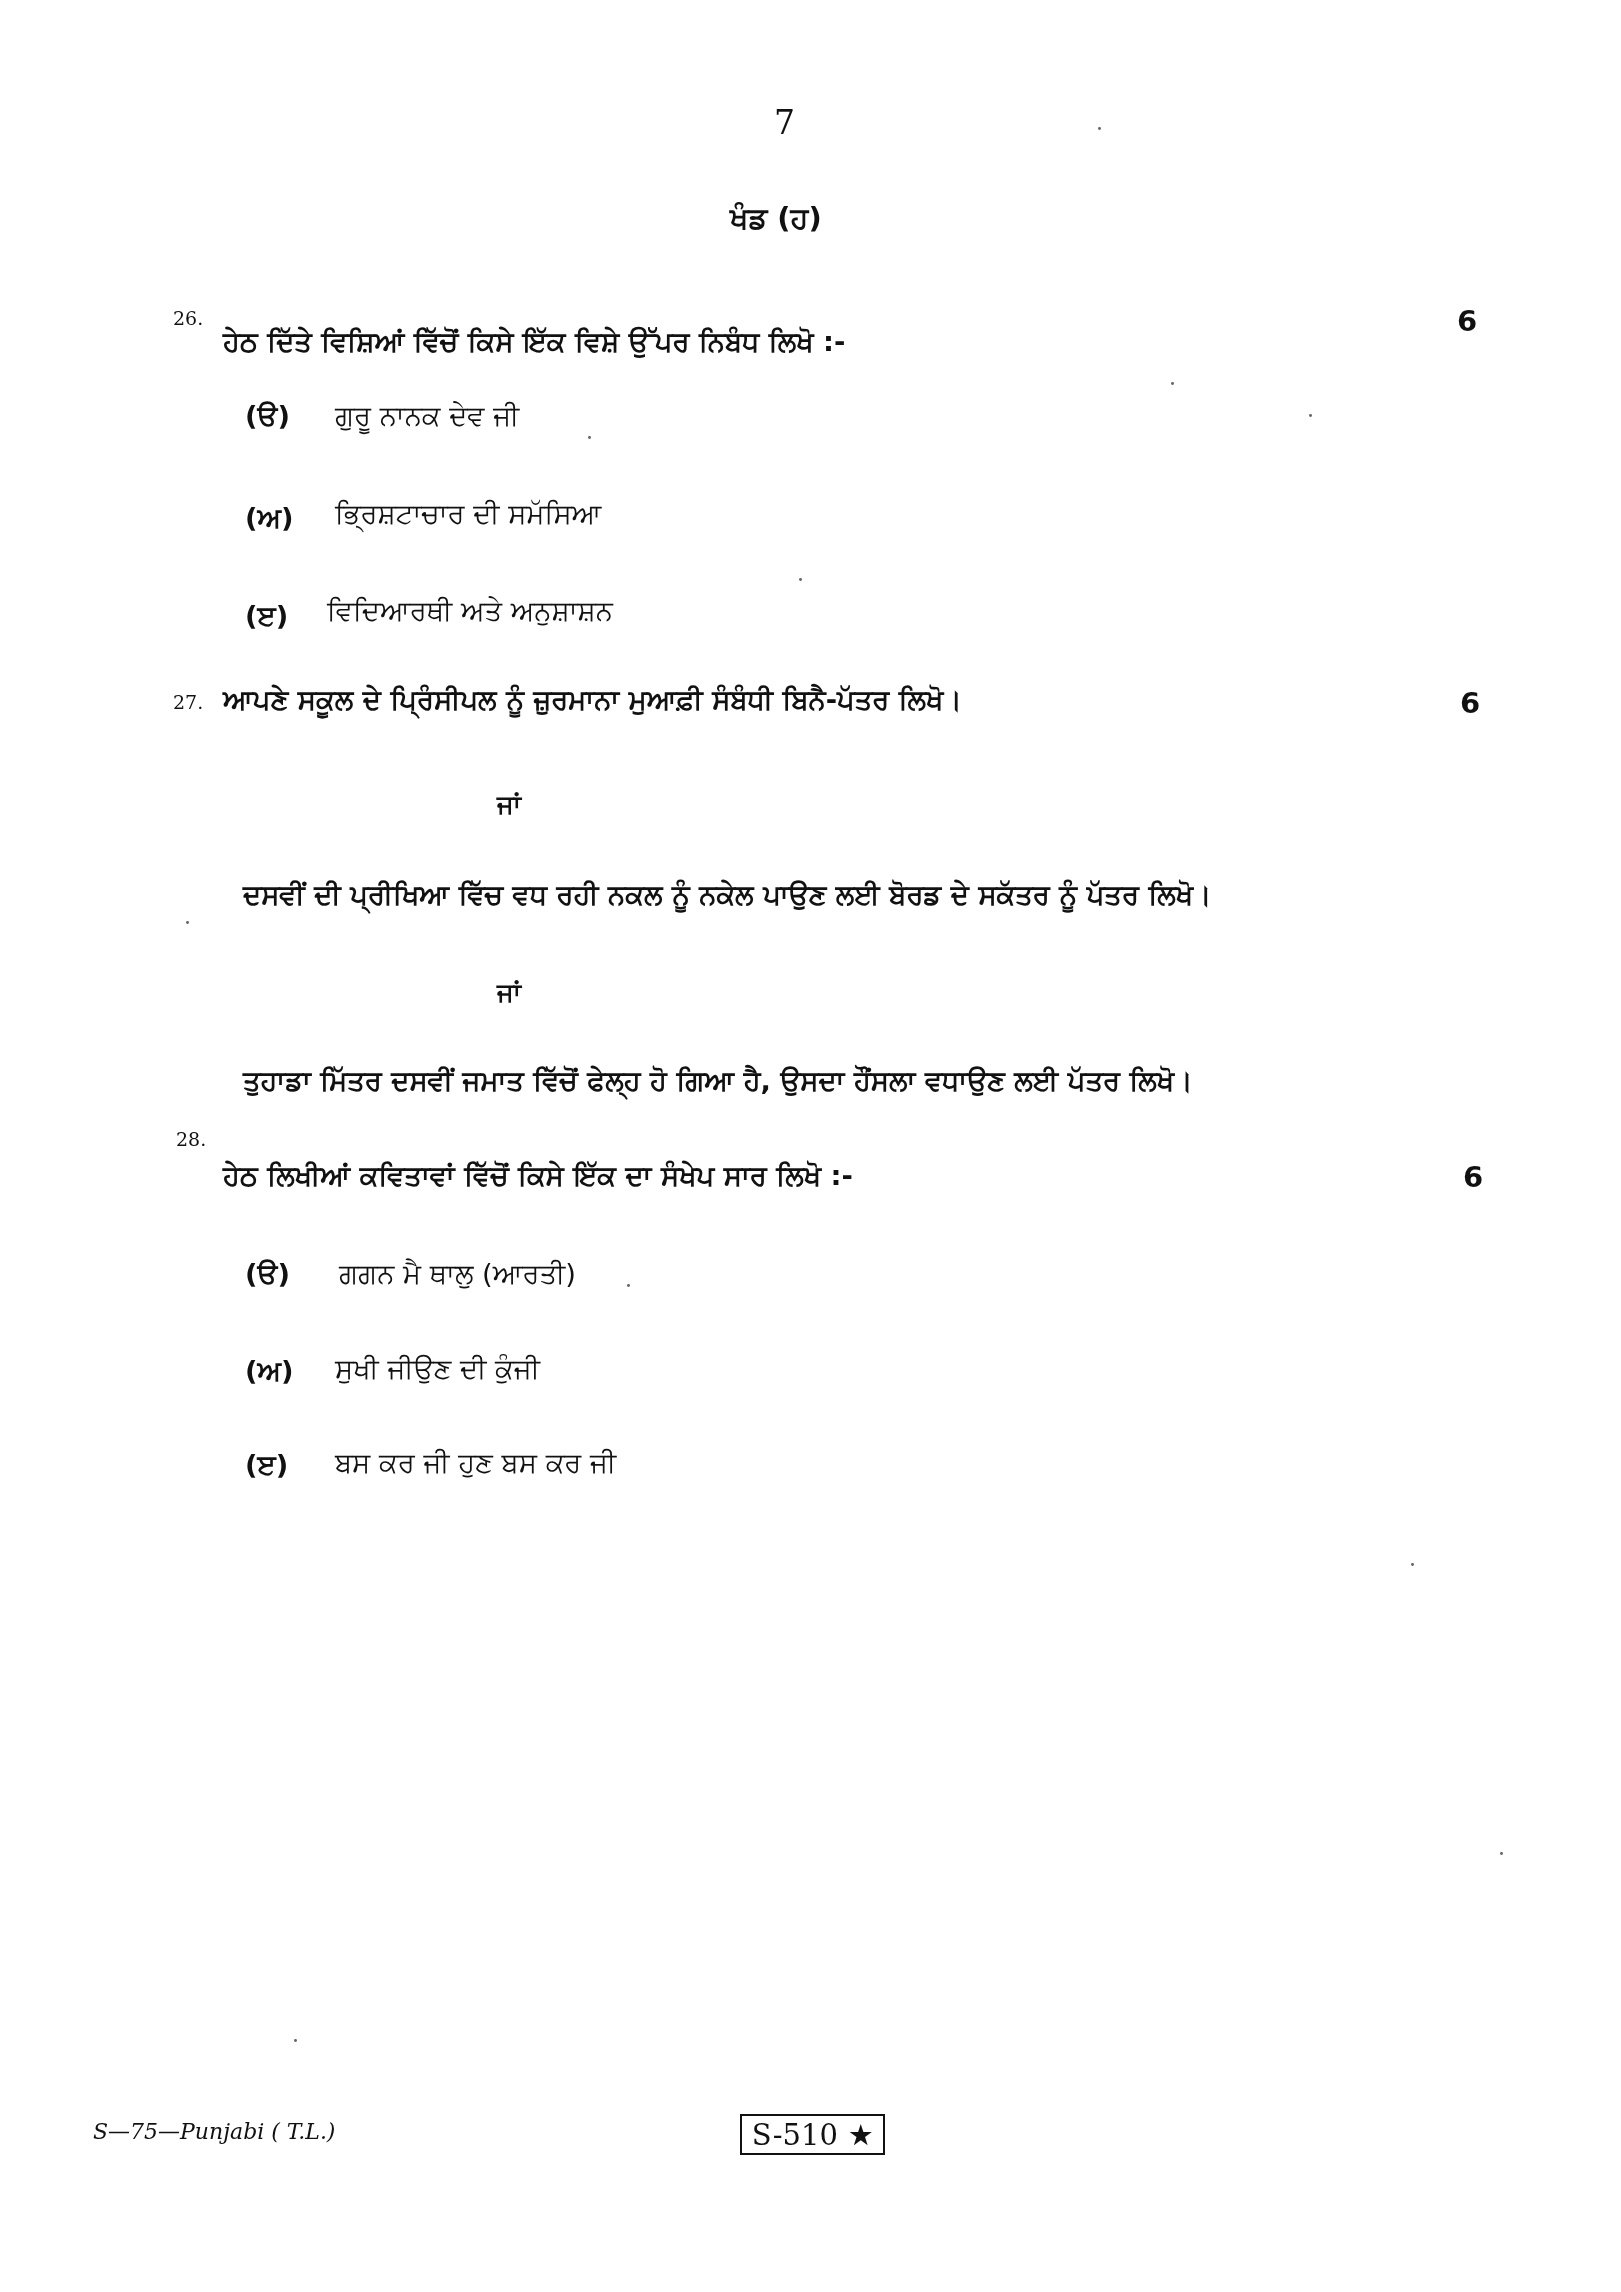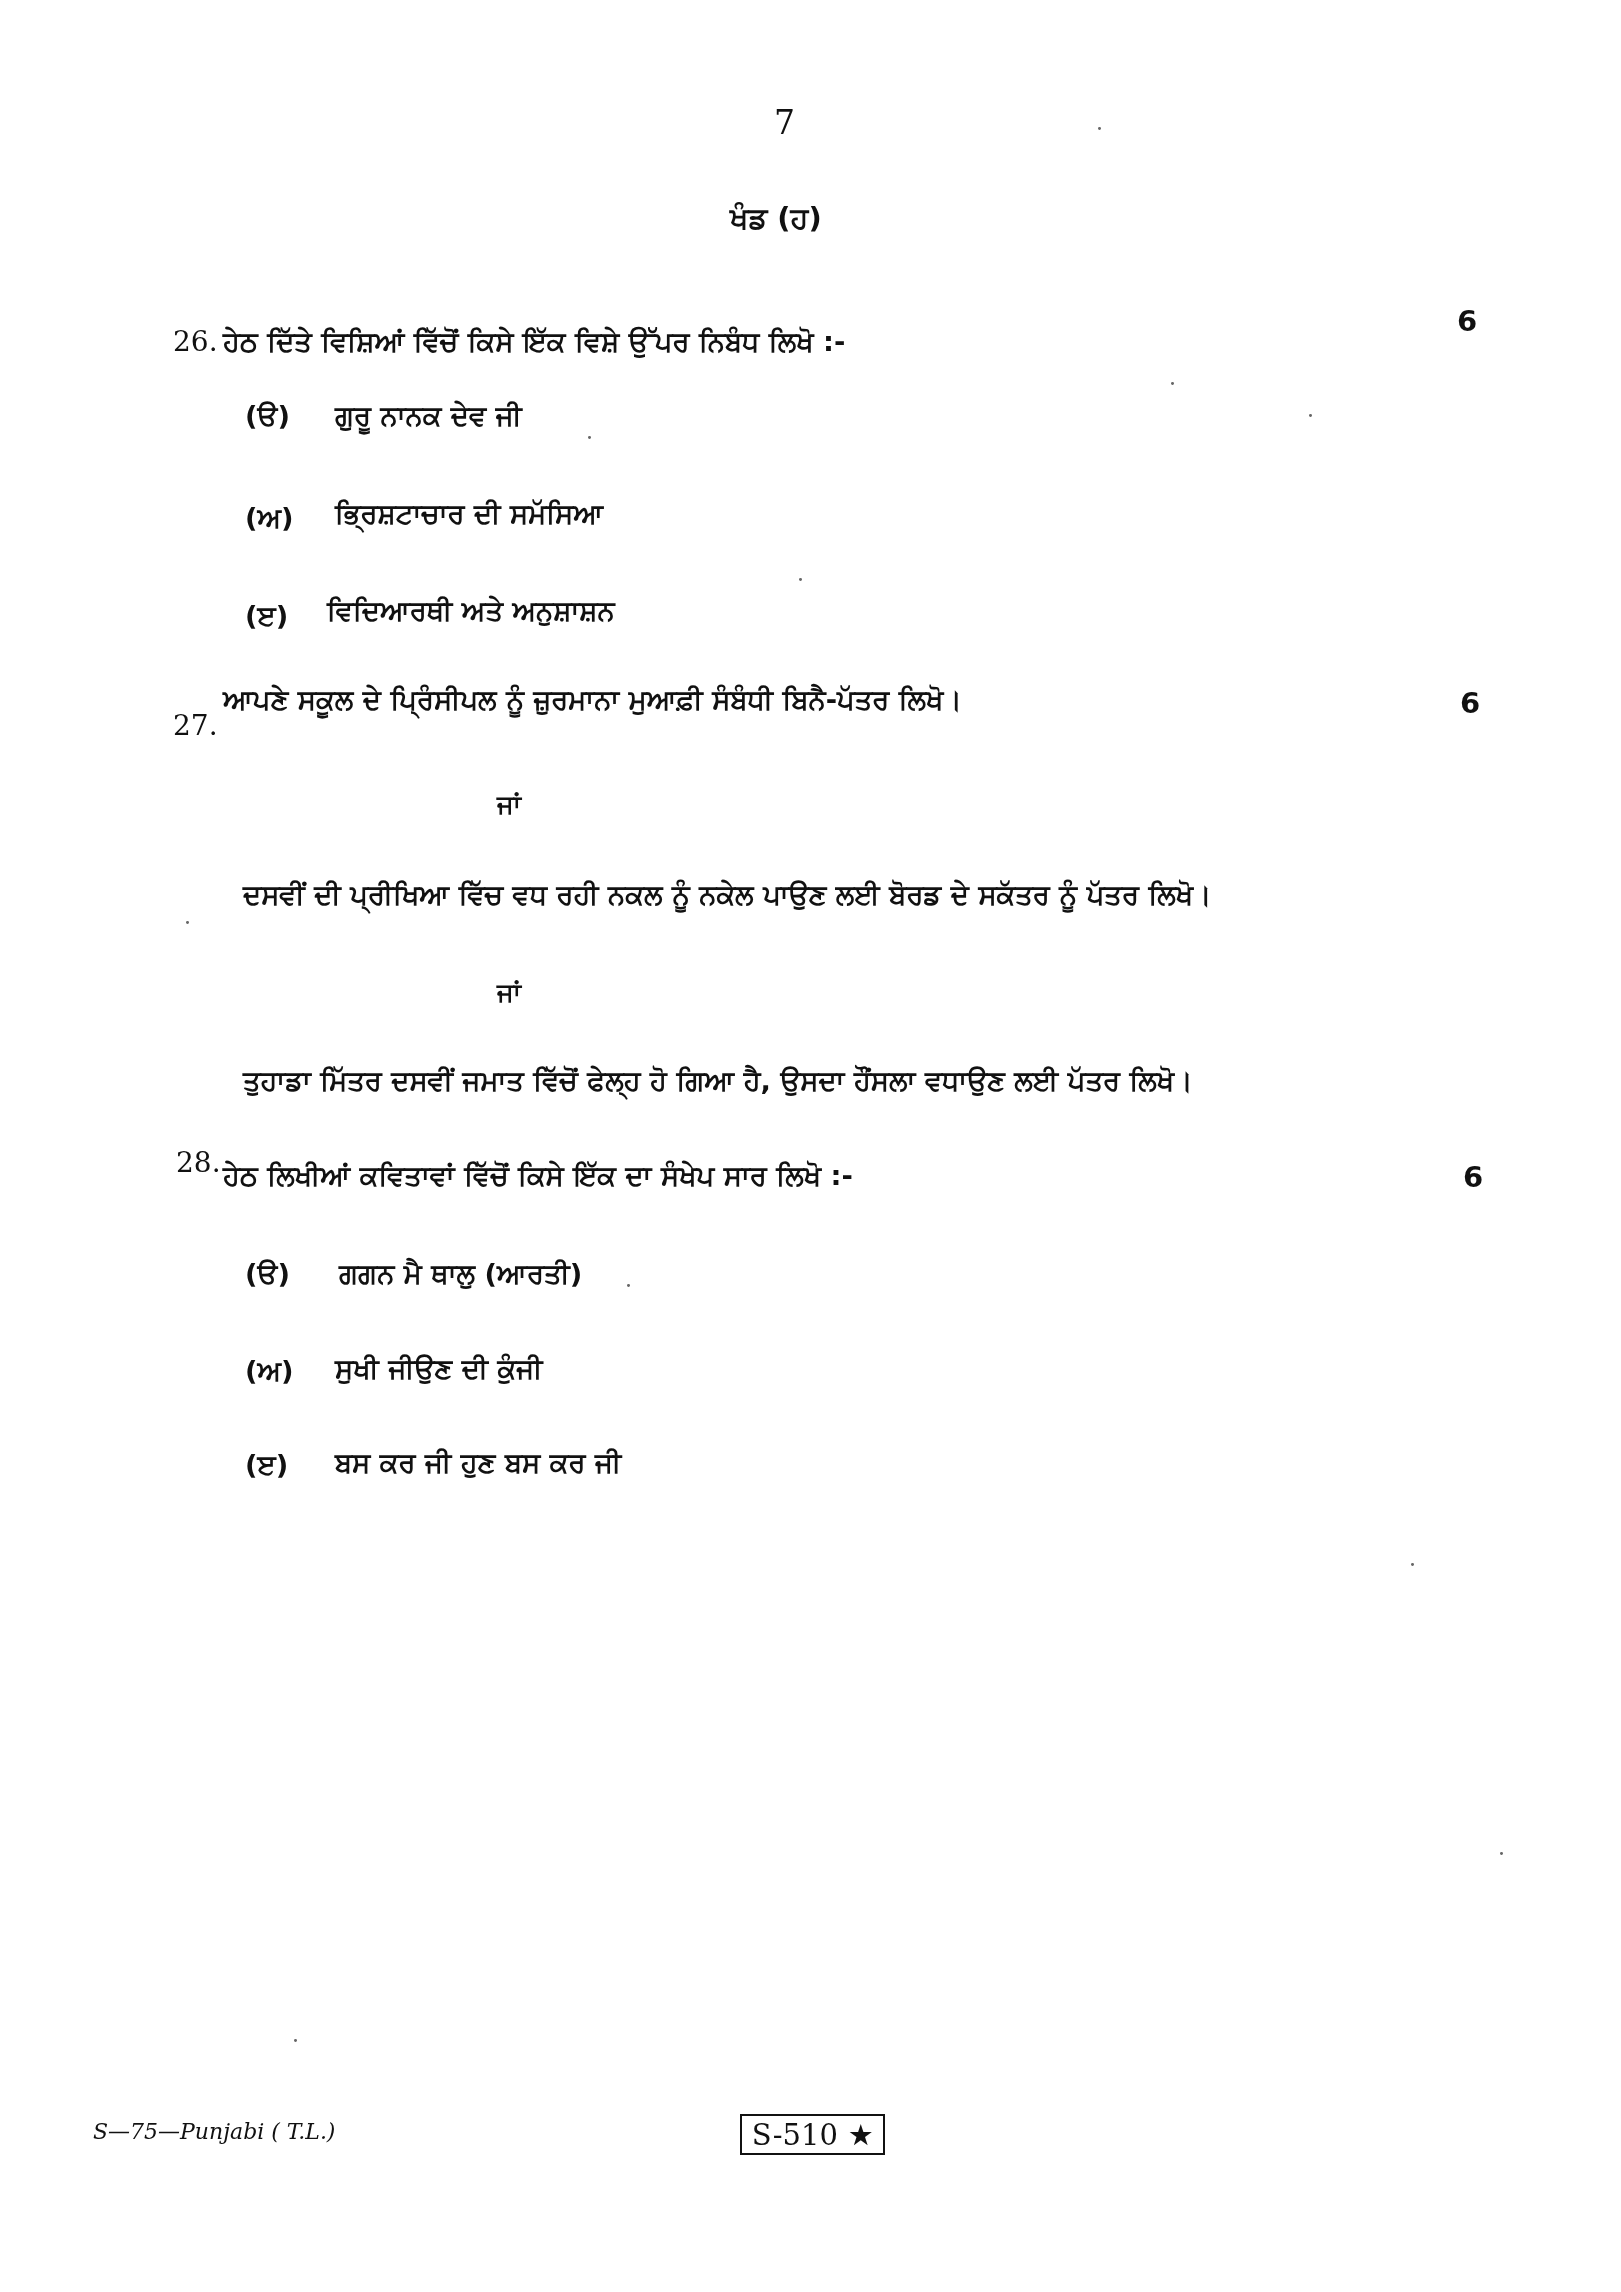--- a/index.html
+++ b/index.html
@@ -29,39 +29,38 @@
       font-size: 33px;
     }
     .section-title {
       left: 730px; top: 201px;
       font-size: 29px;
       font-weight: bold;
     }
 
     .q-num {
       font-family: "DejaVu Serif", "Liberation Serif", serif;
-      font-size: 28px;
-      margin-top: 18px;
+      font-size: 19px;
     }
     .q-text {
       font-size: 27.4px;
       font-weight: bold;
     }
     .marks {
       font-family: "DejaVu Sans", "Liberation Sans", sans-serif;
       font-size: 29px;
       font-weight: bold;
     }
     .opt-label {
       font-size: 27.4px;
       font-weight: bold;
     }
     .opt-text {
       font-size: 27.4px;
-      font-weight: bold;
+      font-weight: normal;
     }
     .or-text {
       font-size: 25.5px;
       font-weight: bold;
     }
 
     .footer-left {
       left: 93px; top: 2119px;
       font-family: "DejaVu Serif", "Liberation Serif", serif;
       font-style: italic;

